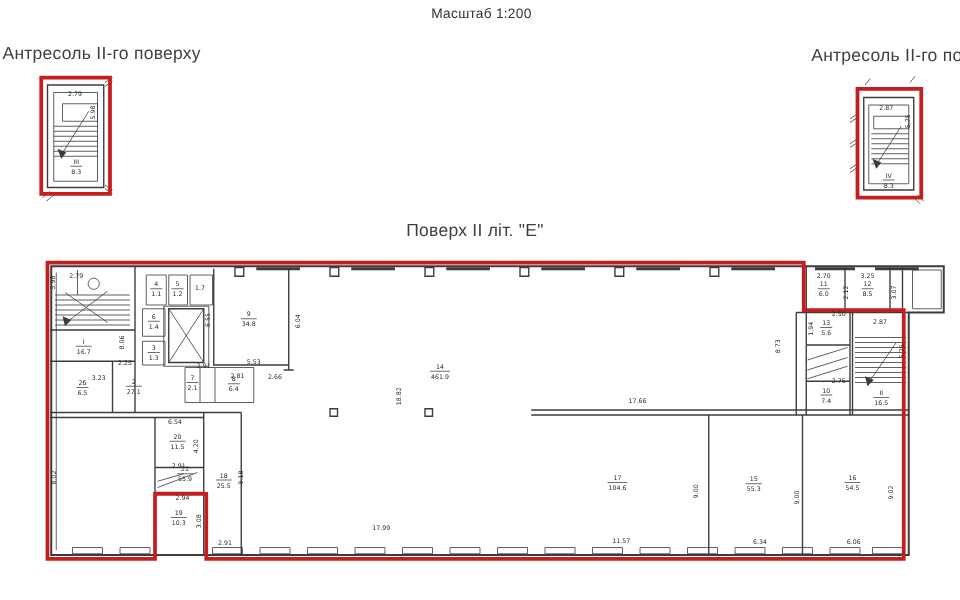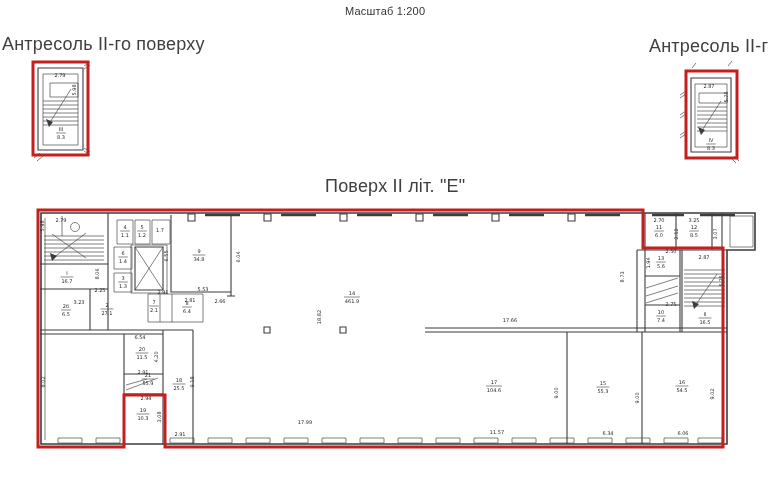--- a/index.html
+++ b/index.html
@@ -1,20 +1,20 @@
 <!DOCTYPE html>
 <html style="--red: #c41e1e; --line: #3c3c3c; --text: #2a2a2a;"><head>
 <meta charset="utf-8">
 <style>
   :root{ --red:#c41e1e; --line:#3c3c3c; --text:#2a2a2a; }
   html,body{margin:0;padding:0;}
   body{width:768px;height:480px;overflow:hidden;position:relative;background:#fff;
        font-family:"Liberation Sans",sans-serif;}
   .stage{position:absolute;left:0;top:0;width:768px;height:480px;}
-  .title{position:absolute;color:#3f3f3f;font-size:18px;white-space:nowrap;letter-spacing:.2px;}
+  .title{position:absolute;color:#3f3f3f;font-size:14px;white-space:nowrap;letter-spacing:.2px;}
   .small{font-size:11px;color:#333;}
   svg{position:absolute;left:0;top:0;}
   .red{stroke:var(--red);stroke-width:3;fill:none;}
   .wall{stroke:var(--line);stroke-width:1.1;fill:none;}
   .wall2{stroke:var(--line);stroke-width:1.6;fill:none;}
   .thin{stroke:var(--line);stroke-width:0.65;fill:none;}
   .win{stroke:var(--line);stroke-width:2.4;fill:none;}
   .fl{fill:var(--line);stroke:none;}
   .dim{font-family:"DejaVu Sans",sans-serif;font-size:5px;fill:var(--text);}
   .fracline{stroke:var(--line);stroke-width:0.6;}

